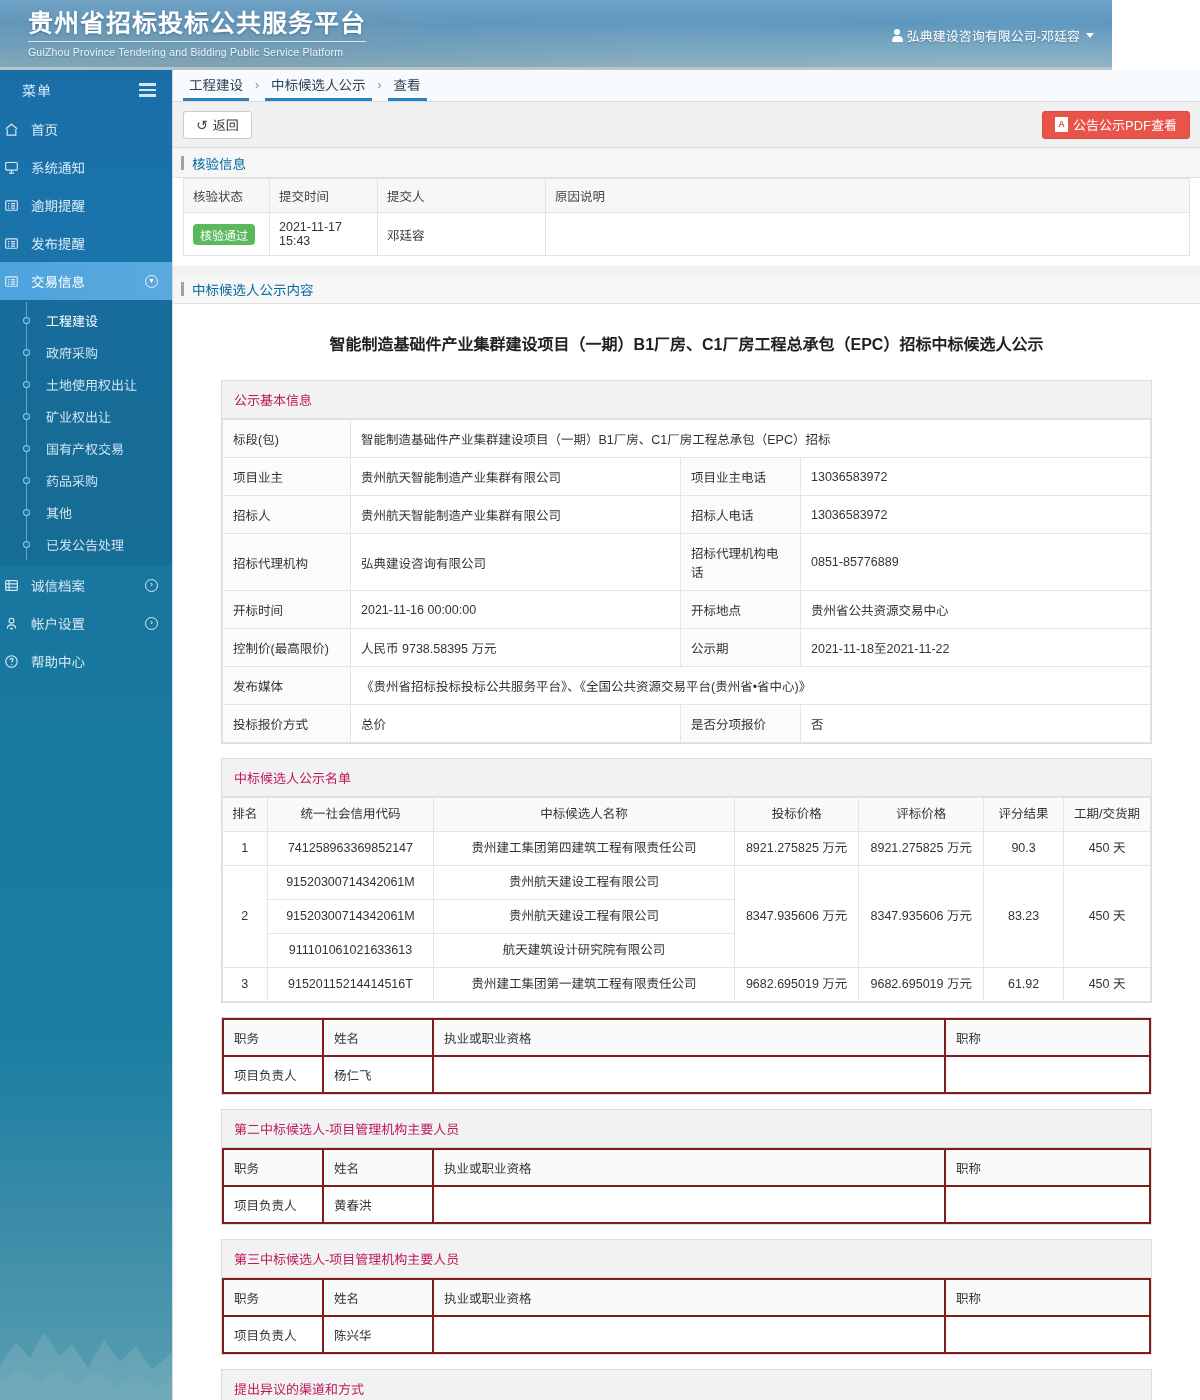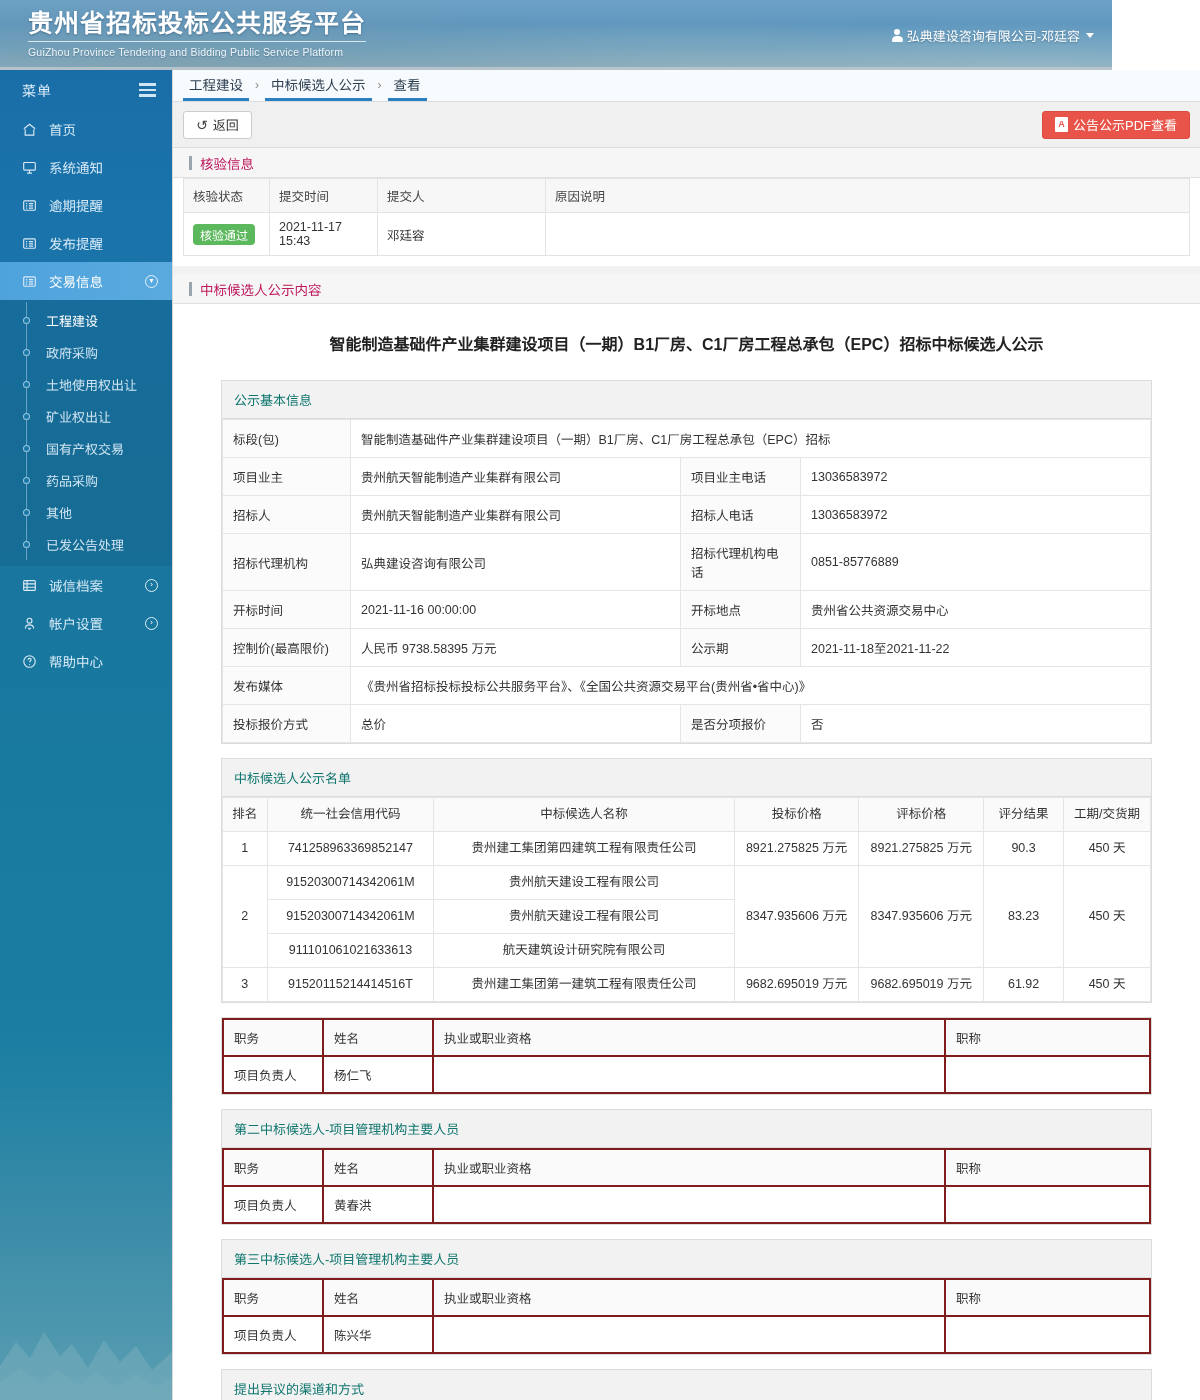--- a/index.html
+++ b/index.html
@@ -76,21 +76,21 @@
     position:absolute; left:0; bottom:0; width:172px; height:130px; opacity:.42;
   }
   .menu-head {
     height: 40px; display:flex; align-items:center; justify-content:space-between;
     padding: 0 16px 0 22px; color:#dfeefa; font-size:14px; letter-spacing:1px;
   }
   .hamburger { display:flex; flex-direction:column; gap:3px; cursor:pointer;}
   .hamburger i { display:block; width:17px; height:2.5px; background:#cfe6f5; }
 
   .nav-item {
-    display:flex; align-items:center; height:38px; padding-left:18px;
+    display:flex; align-items:center; height:38px; padding-left:0;
     color:#d6eaf7; font-size:13.5px; cursor:pointer; position:relative;
   }
   .nav-item .ico { width:22px; margin-right:9px; display:flex; align-items:center; justify-content:center; }
   .nav-item.active { background: linear-gradient(90deg,#4ea3dd,#5aaade); color:#ffffff; }
   .nav-item .arrow {
     position:absolute; right:14px; width:13px; height:13px; border-radius:50%;
     border:1px solid rgba(255,255,255,.85); display:flex; align-items:center; justify-content:center;
     font-size:8px; color:#fff; line-height:1;
   }
   .subwrap { background: rgba(10,70,105,.18); padding: 4px 0 6px 0; position:relative; }
@@ -141,22 +141,22 @@
   }
   .pdf-glyph {
     display:inline-block; width:13px; height:15px; background:#fff; border-radius:1px;
     color:#e8544a; font-size:9px; font-weight:bold; line-height:15px; text-align:center;
   }
   .back-glyph { font-size:14px; color:#444; }
 
   .panel { background:#fff; margin:0; }
   .sect-head {
     height:30px; background:#f6f6f6; border-bottom:1px solid #e0e0e0;
-    display:flex; align-items:center; padding-left:16px;
-    font-size:13.5px; color:#be185d;
+    display:flex; align-items:center; padding-left:8px;
+    font-size:13.5px; color:#0369a1;
   }
   .sect-head:before{
     content:""; display:inline-block; width:3px; height:14px;
     background:#9aa4ac; margin-right:8px;
   }
 
   table.grid { width:100%; border-collapse:collapse; background:#fff; }
   table.grid th, table.grid td {
     border:1px solid #e3e3e3; padding:7px 9px; font-size:12.5px;
     color:#333; font-weight:normal; text-align:left; vertical-align:middle;
@@ -170,21 +170,21 @@
 
   
   .ann-wrap { background:#fff; padding:18px 48px 34px 48px; }
   .ann-title {
     text-align:center; font-size:16px; font-weight:bold; color:#222;
     line-height:26px; margin:10px 0 22px 0;
   }
   .block { border:1px solid #dcdcdc; margin-bottom:14px; background:#fff; }
   .block-head {
     background:#f2f2f2; border-bottom:1px solid #dcdcdc;
-    padding:9px 12px; font-size:13px; color:#0f766e;
+    padding:9px 12px; font-size:13px; color:#be185d;
   }
   table.kv { width:100%; border-collapse:collapse; }
   table.kv td {
     border:1px solid #e5e5e5; padding:9px 10px; font-size:12.5px; color:#333;
     vertical-align:middle;
   }
   table.kv td.k { background:#fbfbfb; width:128px; }
   table.kv td.k2 { background:#fbfbfb; width:120px; }
 
   table.cands { width:100%; border-collapse:collapse; }

